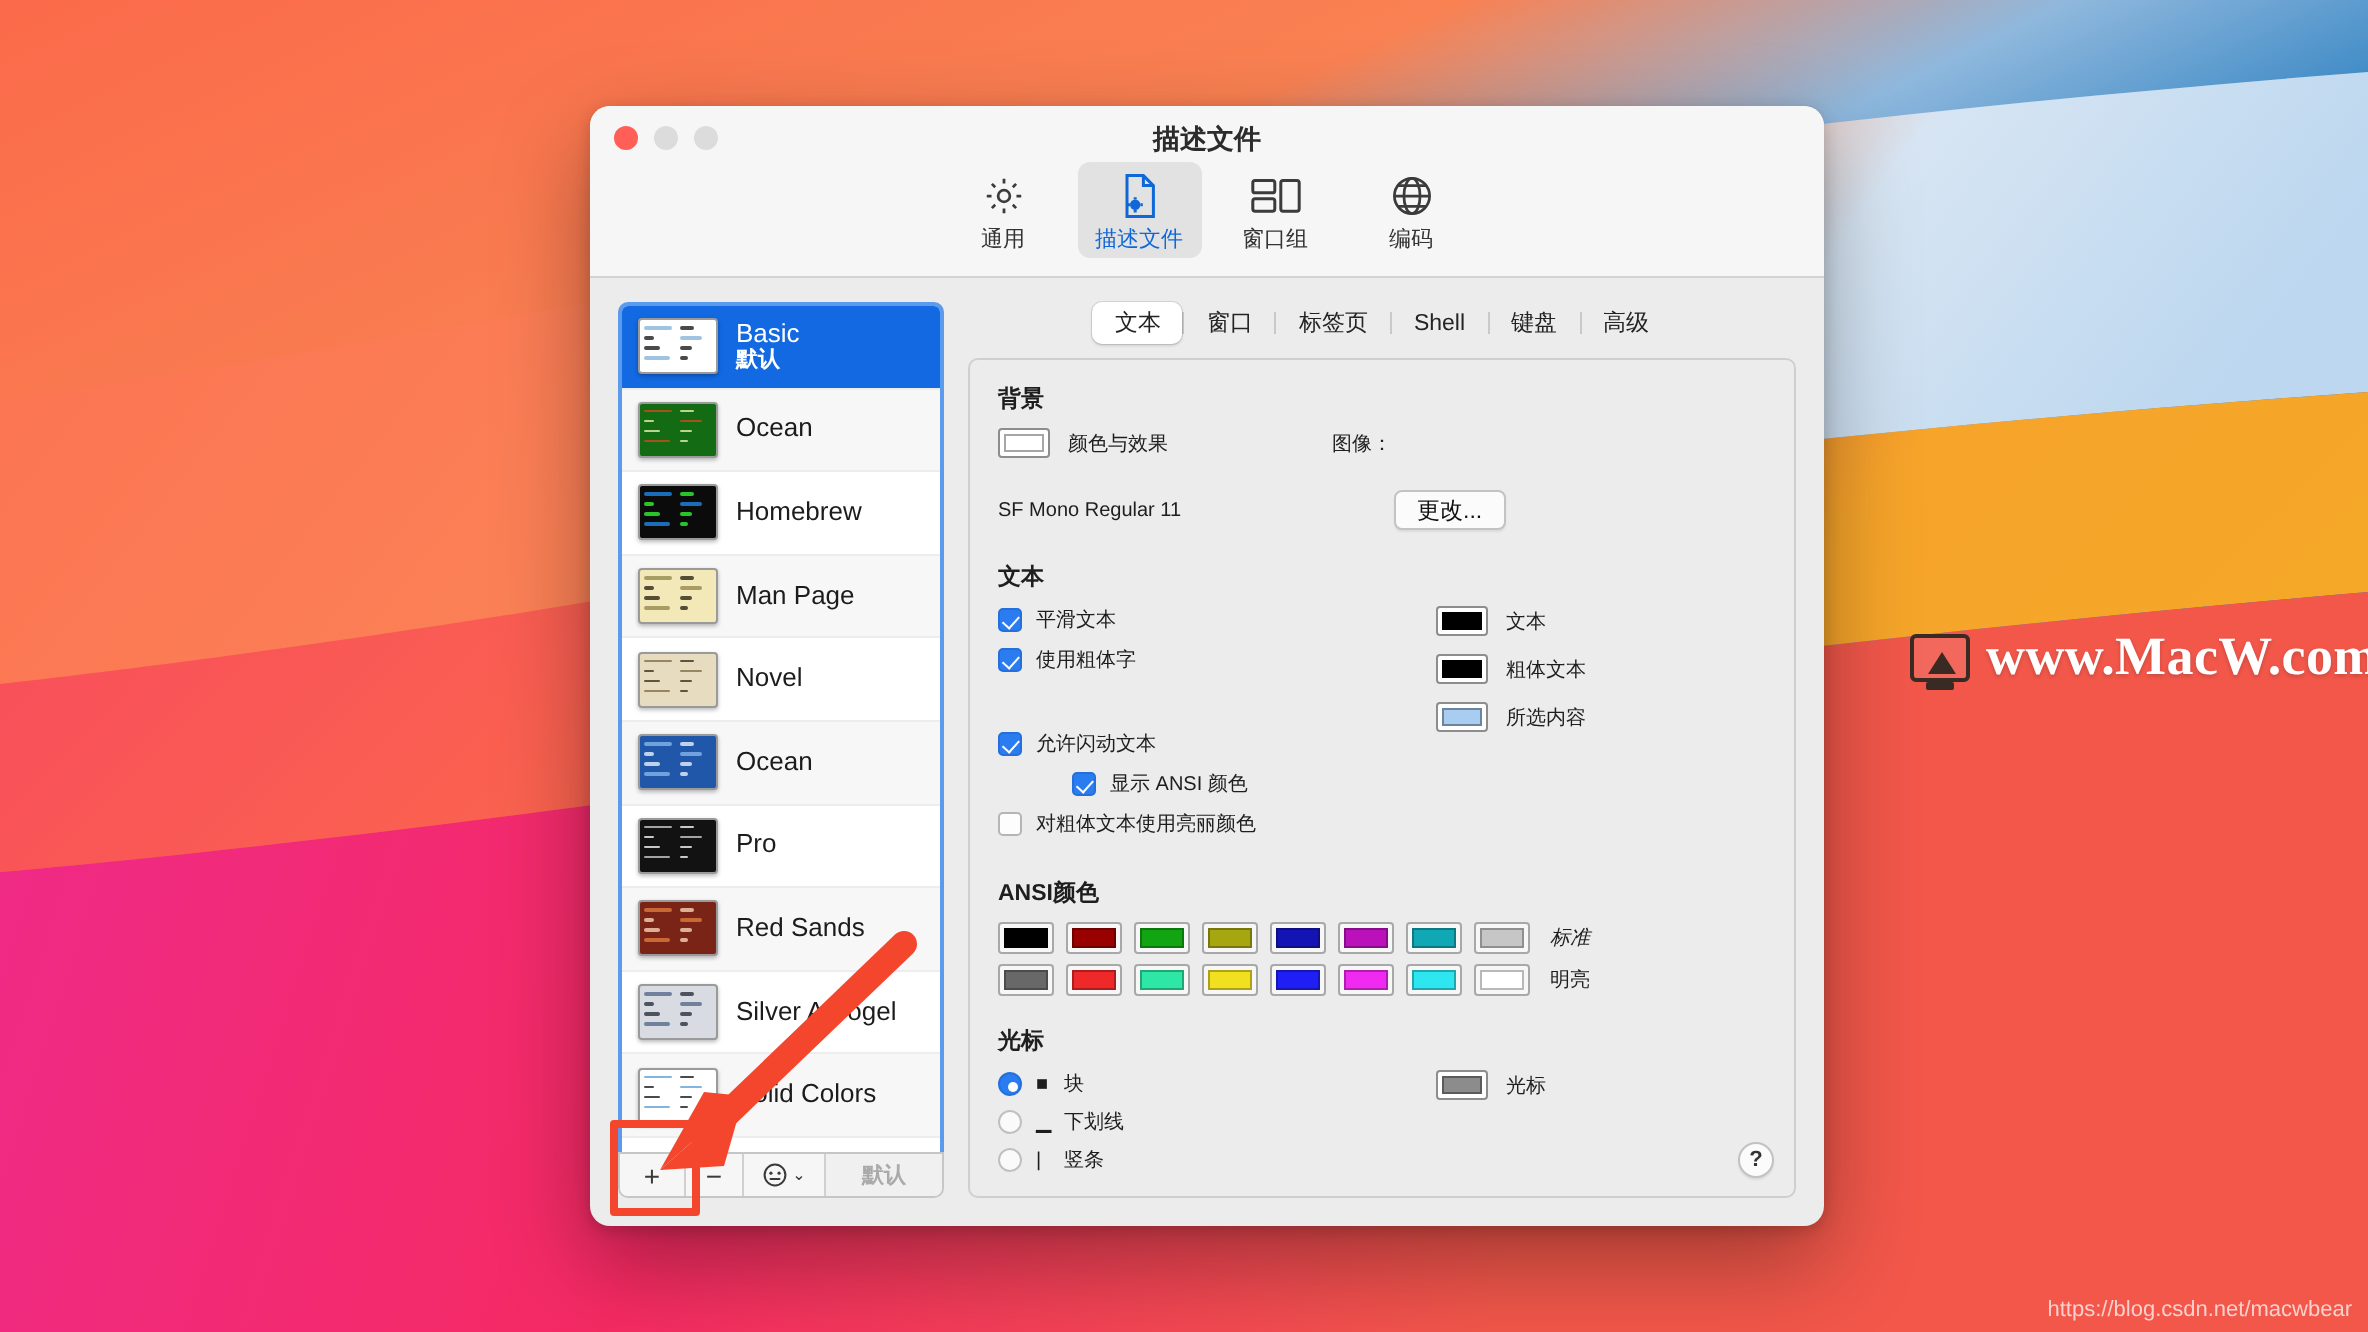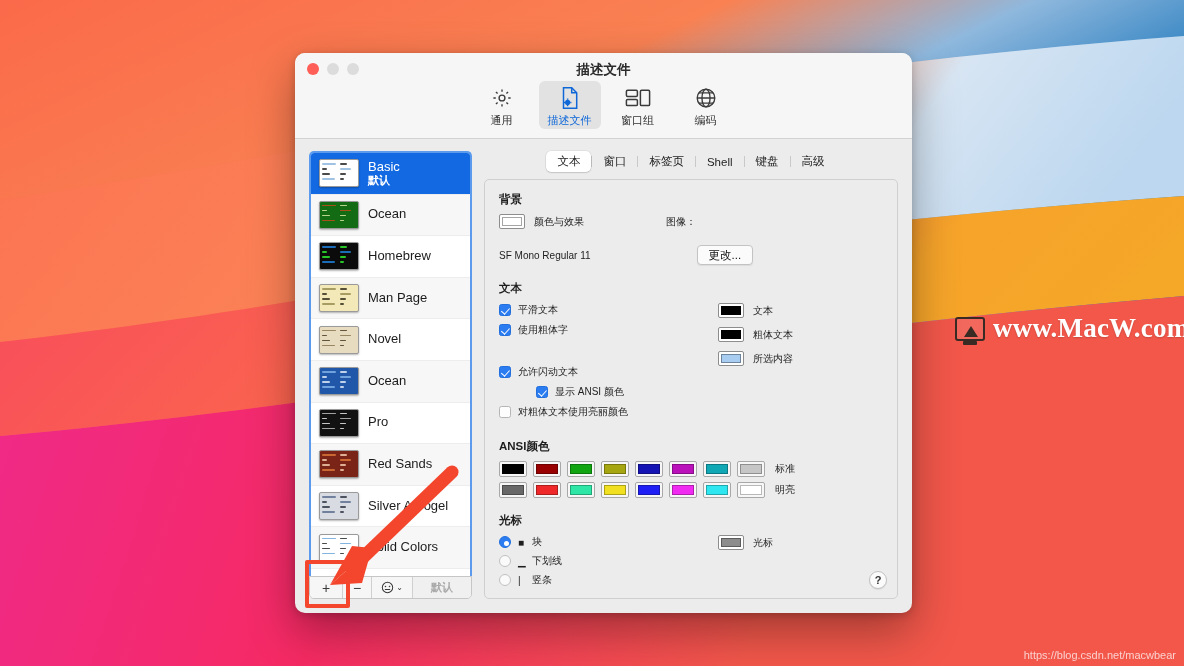--- a/index.html
+++ b/index.html
@@ -580,21 +580,21 @@
               <div class="row" style="margin-bottom: 9px;">
                 <span class="swatch">
                   <i style="background: rgb(168, 205, 240);"></i>
                 </span>
                 <span class="lbl" style="margin-left: 9px;">所选内容</span>
               </div>
             </div>
         </div>
 
         <div class="sec-title">ANSI颜色</div>
-        <div id="ansi-normal" class="ansi-row" style="margin-bottom:5px;">
+        <div id="ansi-normal" class="ansi-row" style="margin-bottom:5px;font-style:italic;">
             <span class="ansi-sw">
               <i style="background: rgb(0, 0, 0);"></i>
             </span>
             <span class="ansi-sw">
               <i style="background: rgb(153, 0, 0);"></i>
             </span>
             <span class="ansi-sw">
               <i style="background: rgb(17, 166, 17);"></i>
             </span>
             <span class="ansi-sw">

